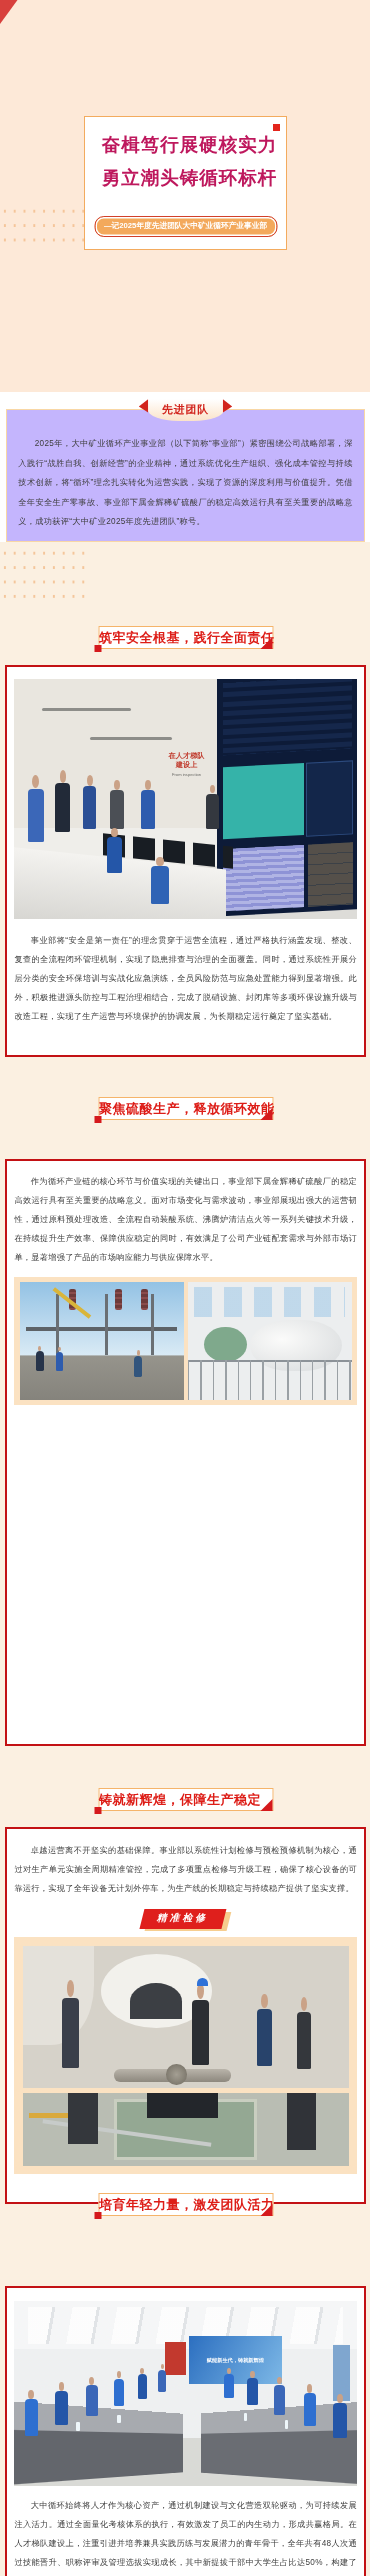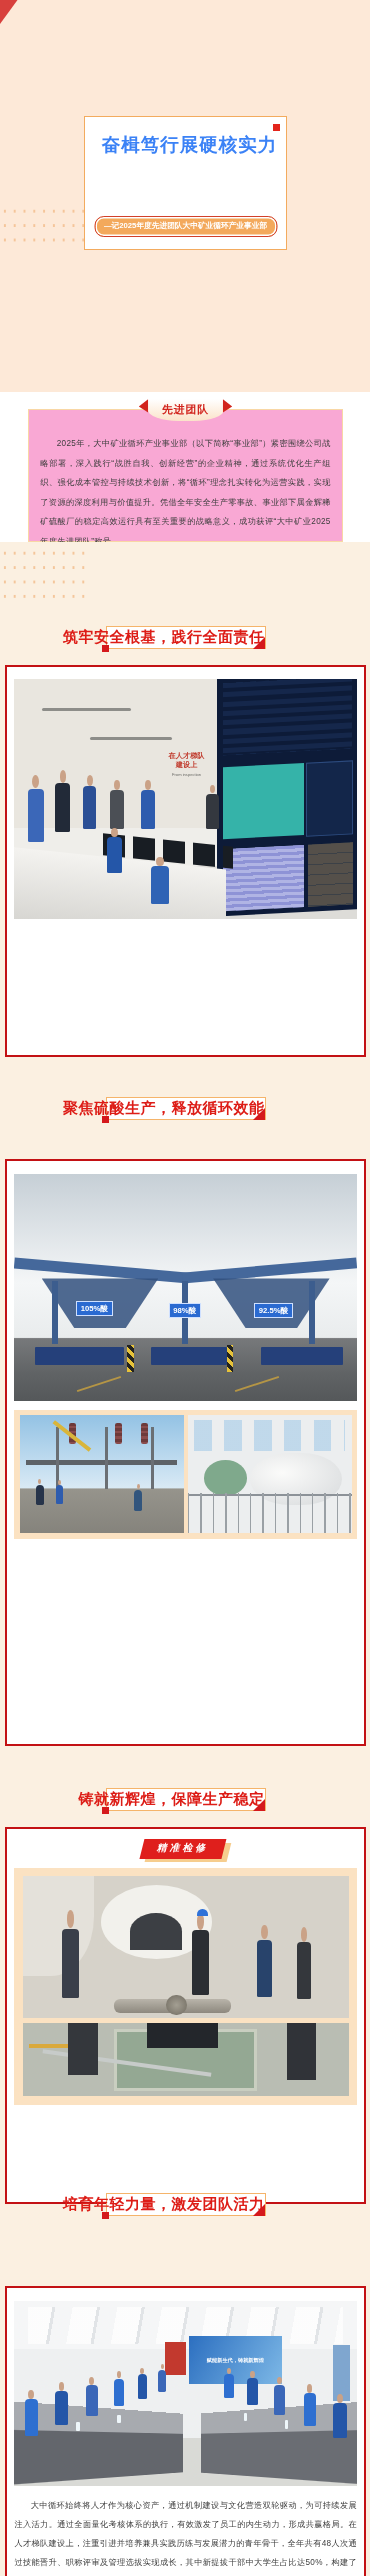--- a/index.html
+++ b/index.html
@@ -13,46 +13,46 @@
   .dots{position:absolute;background-image:radial-gradient(#f3bf8f 1.1px,transparent 1.3px);
         background-size:9.8px 14.4px;opacity:.85;}
   .dots-a{left:0;top:204px;width:85px;height:44px;}
   .dots-b{left:0;top:4.1px;width:88px;height:62px;}
 
   
   .title-card{position:absolute;left:84px;top:116px;width:203px;height:134px;background:#ffffff;
               border:1px solid #f3ab5e;box-sizing:border-box;display:flex;flex-direction:column;
               align-items:center;padding-top:11.3px;}
   .title-sq{position:absolute;top:7.2px;right:6.2px;width:6.7px;height:6.7px;background:#e3251c;}
-  .title-line{color:#3b82f6;font-size:18.5px;font-weight:800;letter-spacing:1px;line-height:33px;white-space:nowrap;margin-left:8px;}
+  .title-line{color:#be185d;font-size:18.5px;font-weight:800;letter-spacing:1px;line-height:33px;white-space:nowrap;margin-left:8px;}
   .sub-pill{position:absolute;bottom:12.4px;left:50%;transform:translateX(-50%);
             width:181px;height:18.5px;background:#f3a95c;border:0.8px solid #d2402a;border-radius:9.3px;
             box-shadow:inset 0 0 0 1.5px #ffffff;display:flex;align-items:center;justify-content:center;
             color:#ffffff;font-size:7.7px;font-weight:700;white-space:nowrap;}
 
   
   .band-white{position:absolute;left:0;top:392px;width:371px;height:150px;background:#ffffff;}
-  .intro-card{position:relative;width:315px;height:133px;margin:17px auto 0;box-sizing:border-box;
-              border:1px solid #f8d7a5;background:#f9a8d4;}
+  .intro-card{position:relative;width:359px;height:133px;margin:17px auto 0;box-sizing:border-box;
+              border:1px solid #f8d7a5;background:#c4b5fd;}
   .ribbon{position:absolute;top:-10.8px;left:50%;transform:translateX(-50%);width:77px;height:21.6px;
           background:linear-gradient(#ffffff,#fbe3c9);border-radius:0 0 40% 40%/0 0 55% 55%;
           display:flex;align-items:center;justify-content:center;color:#d2251d;font-size:10.8px;
           font-weight:800;letter-spacing:1px;z-index:2;}
   .ribbon::before,.ribbon::after{content:"";position:absolute;top:0;width:9.3px;height:13.4px;background:#d2251d;}
   .ribbon::before{left:-8.2px;clip-path:polygon(100% 0,100% 100%,0 55%);}
   .ribbon::after{right:-8.2px;clip-path:polygon(0 0,0 100%,100% 55%);}
   .intro-card p{margin:0;padding:24px 11.3px 0;}
 
   
   .main{position:absolute;left:0;top:542px;width:371px;height:2453px;background:#fbf0e1;}
 
   
-  .sec-head{position:absolute;left:50%;transform:translateX(-50%);width:160px;height:23px;
+  .sec-head{position:absolute;left:50%;transform:translateX(-50%);width:175px;height:23px;
             background:#ffffff;border:1px solid #f5b46a;box-sizing:border-box;display:flex;
-            align-items:center;justify-content:flex-end;color:#dd1d17;font-size:15px;font-weight:800;
+            align-items:center;justify-content:flex-start;color:#dd1d17;font-size:13px;font-weight:800;
             white-space:nowrap;letter-spacing:0.5px;}
   .sec-head .sq{position:absolute;left:-4.1px;bottom:-4.1px;width:6.7px;height:6.7px;background:#d5191c;}
   .sec-head .tri{position:absolute;right:-0.5px;bottom:-0.5px;width:0;height:0;
                  border-left:12.4px solid transparent;border-bottom:12.4px solid #d5191c;}
 
   
   .red-card{position:absolute;left:5.2px;width:361px;background:#ffffff;border:2.6px solid #c31114;
             box-sizing:border-box;overflow:hidden;}
   .body-text{margin:0;font-size:8.2px;line-height:19px;color:#3e3e3e;text-align:justify;
              text-indent:2em;letter-spacing:0.3px;}
@@ -170,20 +170,21 @@
 <body>
 
 <div class="page">
 
   <div class="band-top">
     <div class="deco-tl"></div>
     <div class="dots dots-a"></div>
     <div class="title-card">
       <div class="title-sq"></div>
       <div class="title-line">奋楫笃行展硬核实力</div>
+      <div class="title-line">勇立潮头铸循环标杆</div>
       <div class="sub-pill">—记2025年度先进团队大中矿业循环产业事业部</div>
     </div>
   </div>
 
   <div class="band-white">
     <div class="intro-card">
       <div class="ribbon">先进团队</div>
       <p class="body-text" style="line-height:19.6px">2025年，大中矿业循环产业事业部（以下简称“事业部”）紧密围绕公司战略部署，深入践行“战胜自我、创新经营”的企业精神，通过系统优化生产组织、强化成本管控与持续技术创新，将“循环”理念扎实转化为运营实践，实现了资源的深度利用与价值提升。凭借全年安全生产零事故、事业部下属金辉稀矿硫酸厂的稳定高效运行具有至关重要的战略意义，成功获评“大中矿业2025年度先进团队”称号。</p>
     </div>
   </div>
@@ -215,47 +216,30 @@
         <div class="abs mons"></div>
         <div class="person" style="left:4%;top:40%;width:15.5px;height:67px;--pc:#3b67b8"></div>
         <div class="person" style="left:12%;top:38%;width:14.4px;height:62px;--pc:#222a38"></div>
         <div class="person" style="left:20%;top:40%;width:13.4px;height:54px;--pc:#2b4f95"></div>
         <div class="person" style="left:28%;top:42%;width:13.4px;height:49px;--pc:#4b4f55"></div>
         <div class="person" style="left:37%;top:42%;width:13.4px;height:49px;--pc:#2e5cae"></div>
         <div class="person" style="left:56%;top:44%;width:12.4px;height:44px;--pc:#34383f"></div>
         <div class="person" style="left:27%;top:62%;width:15.5px;height:45px;--pc:#2456a8"></div>
         <div class="person" style="left:40%;top:74%;width:17.5px;height:47px;--pc:#2f63b5"></div>
       </div>
+      <p class="body-text pad" style="margin-top:12.4px">事业部将“安全是第一责任”的理念贯穿于运营全流程，通过严格执行涵盖发现、整改、复查的全流程闭环管理机制，实现了隐患排查与治理的全面覆盖。同时，通过系统性开展分层分类的安全环保培训与实战化应急演练，全员风险防范与应急处置能力得到显著增强。此外，积极推进源头防控与工程治理相结合，完成了脱硝设施、封闭库等多项环保设施升级与改造工程，实现了生产运营与环境保护的协调发展，为长期稳定运行奠定了坚实基础。</p>
     </div>
 
     <div class="sec-head" style="top:555px">
       <span>聚焦硫酸生产，释放循环效能</span>
       <span class="sq"></span>
       <span class="tri"></span>
     </div>
     <div class="red-card" style="top:617px;height:587px">
-      <div class="ph ph-acid">
-        <div class="abs roofL"></div>
-        <div class="abs roofR"></div>
-        <div class="abs hopL"></div>
-        <div class="abs hopR"></div>
-        <div class="abs leg" style="left:11%"></div>
-        <div class="abs leg" style="left:49%"></div>
-        <div class="abs leg" style="left:86%"></div>
-        <div class="abs sign" style="left:18%;top:56%">105%酸</div>
-        <div class="abs sign" style="left:45%;top:57%">98%酸</div>
-        <div class="abs sign" style="left:70%;top:57%">92.5%酸</div>
-        <div class="abs truck" style="left:6%;width:26%"></div>
-        <div class="abs truck" style="left:40%;width:22%"></div>
-        <div class="abs truck" style="right:4%;width:24%"></div>
-        <div class="abs post" style="left:33%"></div>
-        <div class="abs post" style="left:62%"></div>
-        <div class="abs lane" style="left:18%"></div>
-        <div class="abs lane" style="left:64%"></div>
-      </div>
+      <p class="body-text pad" style="margin-top:11.3px">作为循环产业链的核心环节与价值实现的关键出口，事业部下属金辉稀矿硫酸厂的稳定高效运行具有至关重要的战略意义。面对市场变化与需求波动，事业部展现出强大的运营韧性，通过原料预处理改造、全流程自动装酸系统、沸腾炉清洁点火等一系列关键技术升级，在持续提升生产效率、保障供应稳定的同时，有效满足了公司产业链配套需求与外部市场订单，显著增强了产品的市场响应能力与供应保障水平。</p>
       <div class="peach-box">
         <div class="ph ph-sub">
           <div class="abs beam"></div>
           <div class="abs pole" style="left:22%"></div>
           <div class="abs pole" style="left:52%"></div>
           <div class="abs pole" style="left:80%"></div>
           <div class="abs ins" style="left:30%"></div>
           <div class="abs ins" style="left:58%"></div>
           <div class="abs ins" style="left:74%"></div>
           <div class="abs crane"></div>
@@ -272,20 +256,21 @@
         </div>
       </div>
     </div>
 
     <div class="sec-head" style="top:1246px">
       <span>铸就新辉煌，保障生产稳定</span>
       <span class="sq"></span>
       <span class="tri"></span>
     </div>
     <div class="red-card" style="top:1285px;height:377px">
+      <p class="body-text pad" style="margin-top:12.4px">卓越运营离不开坚实的基础保障。事业部以系统性计划检修与预检预修机制为核心，通过对生产单元实施全周期精准管控，完成了多项重点检修与升级工程，确保了核心设备的可靠运行，实现了全年设备无计划外停车，为生产线的长期稳定与持续稳产提供了坚实支撑。</p>
       <div class="fix-badge">
         <div class="shadow"></div>
         <div class="face">精准检修</div>
       </div>
       <div class="peach-col">
         <div class="ph ph-fix1">
           <div class="abs wallblob"></div>
           <div class="abs shell"></div>
           <div class="abs mouth"></div>
           <div class="abs rotor"></div>

